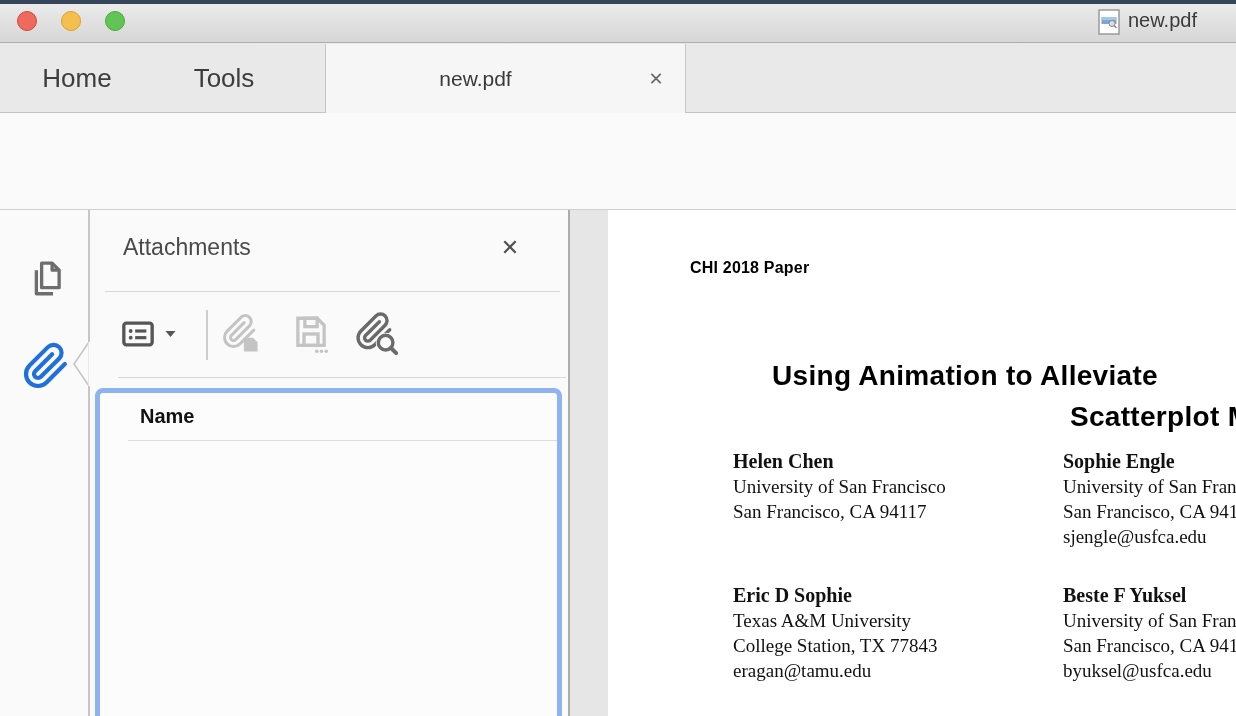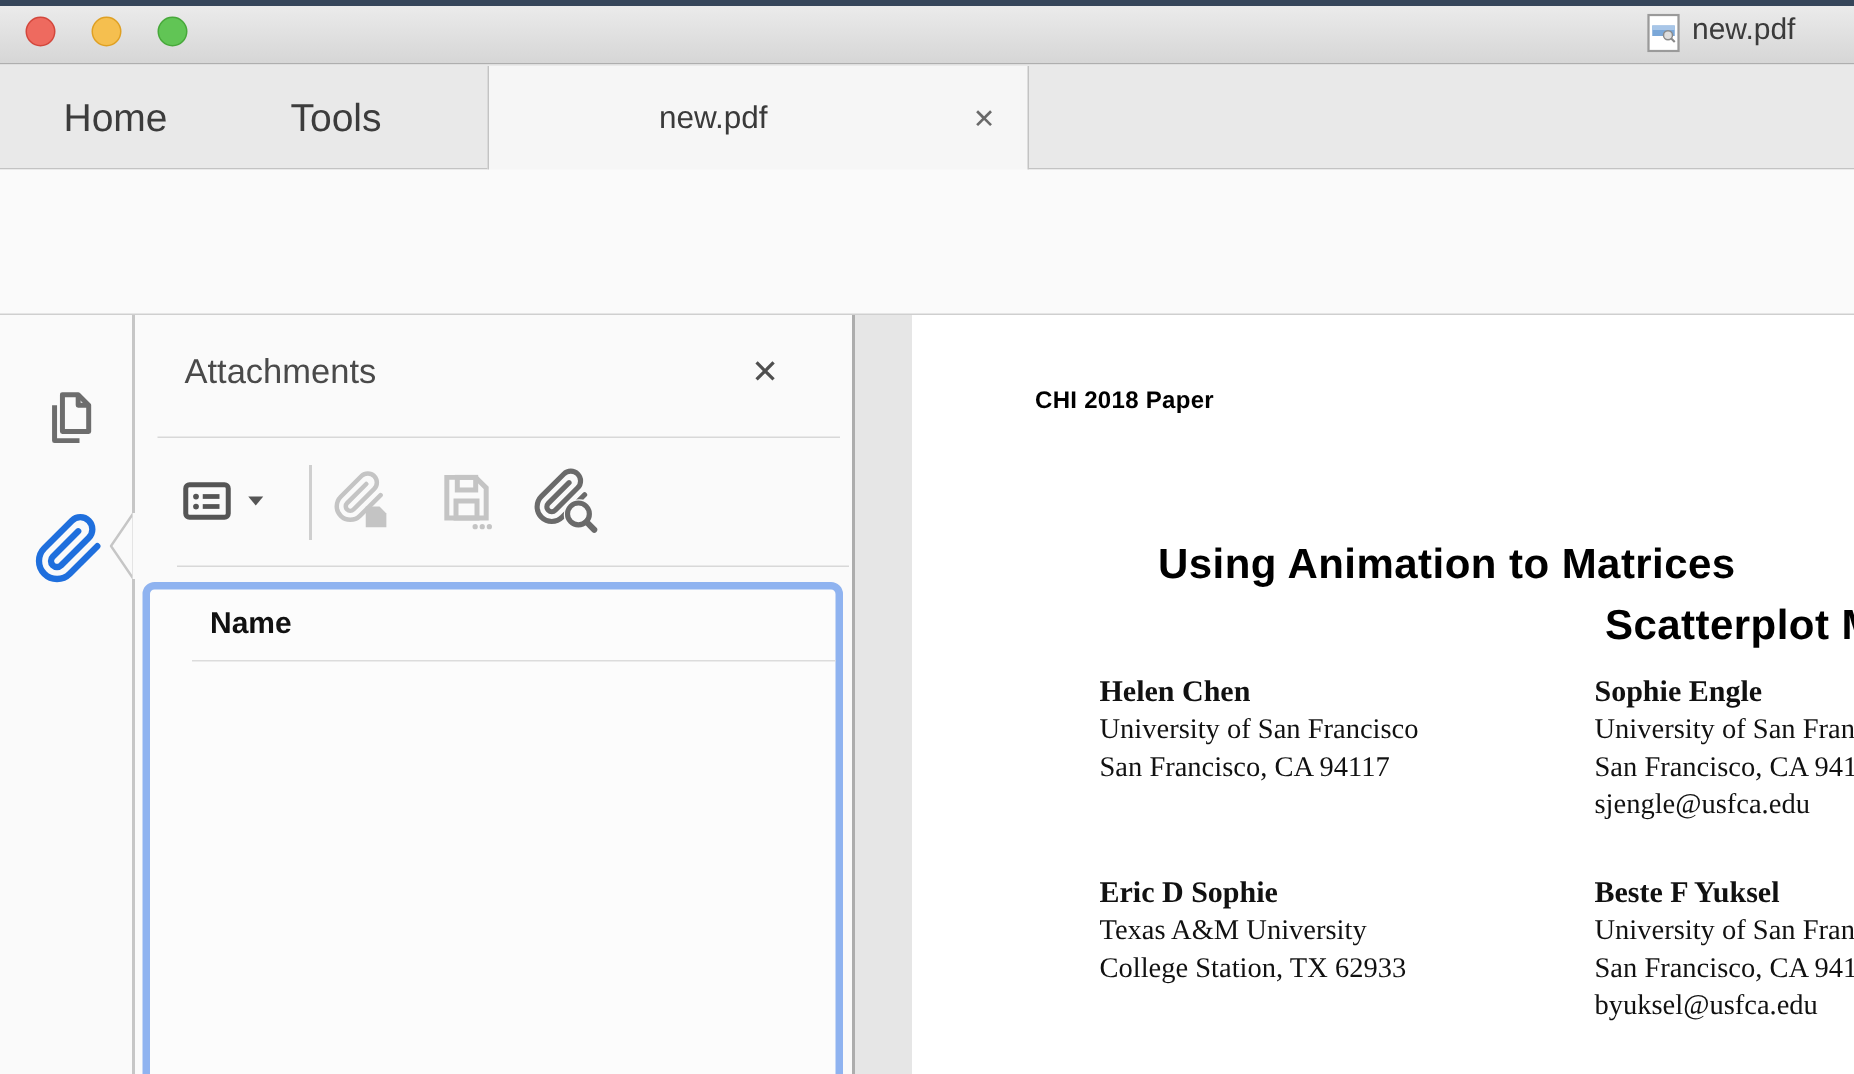--- a/index.html
+++ b/index.html
@@ -305,38 +305,39 @@
         <div id="attach-col-header">Name</div>
         <div id="attach-rows"></div>
       </div>
     </div>
 
     <div id="panel-right-border"></div>
 
     <div id="docarea">
       <div id="page">
         <div id="conf-header">CHI 2018 Paper</div>
-        <div id="title-l1" class="paper-title">Using Animation to Matrices</div>
+        <div id="title-l1" class="paper-title">Using Animation to Alleviate</div>
         <div id="title-l2" class="paper-title">Scatterplot Matrices</div>
 
         <div id="author-0" class="author-col">
           <div class="aname">Helen Chen</div>
           <div>University of San Francisco</div>
           <div>San Francisco, CA 94117</div>
         </div>
         <div id="author-1" class="author-col">
           <div class="aname">Sophie Engle</div>
           <div>University of San Francisco</div>
           <div>San Francisco, CA 94117</div>
           <div>sjengle@usfca.edu</div>
         </div>
         <div id="author-2" class="author-col">
           <div class="aname">Eric D Sophie</div>
           <div>Texas A&amp;M University</div>
-          <div>College Station, TX 62933</div>
+          <div>College Station, TX 77843</div>
+          <div>eragan@tamu.edu</div>
         </div>
         <div id="author-3" class="author-col">
           <div class="aname">Beste F Yuksel</div>
           <div>University of San Francisco</div>
           <div>San Francisco, CA 94117</div>
           <div>byuksel@usfca.edu</div>
         </div>
       </div>
     </div>
   </div>

